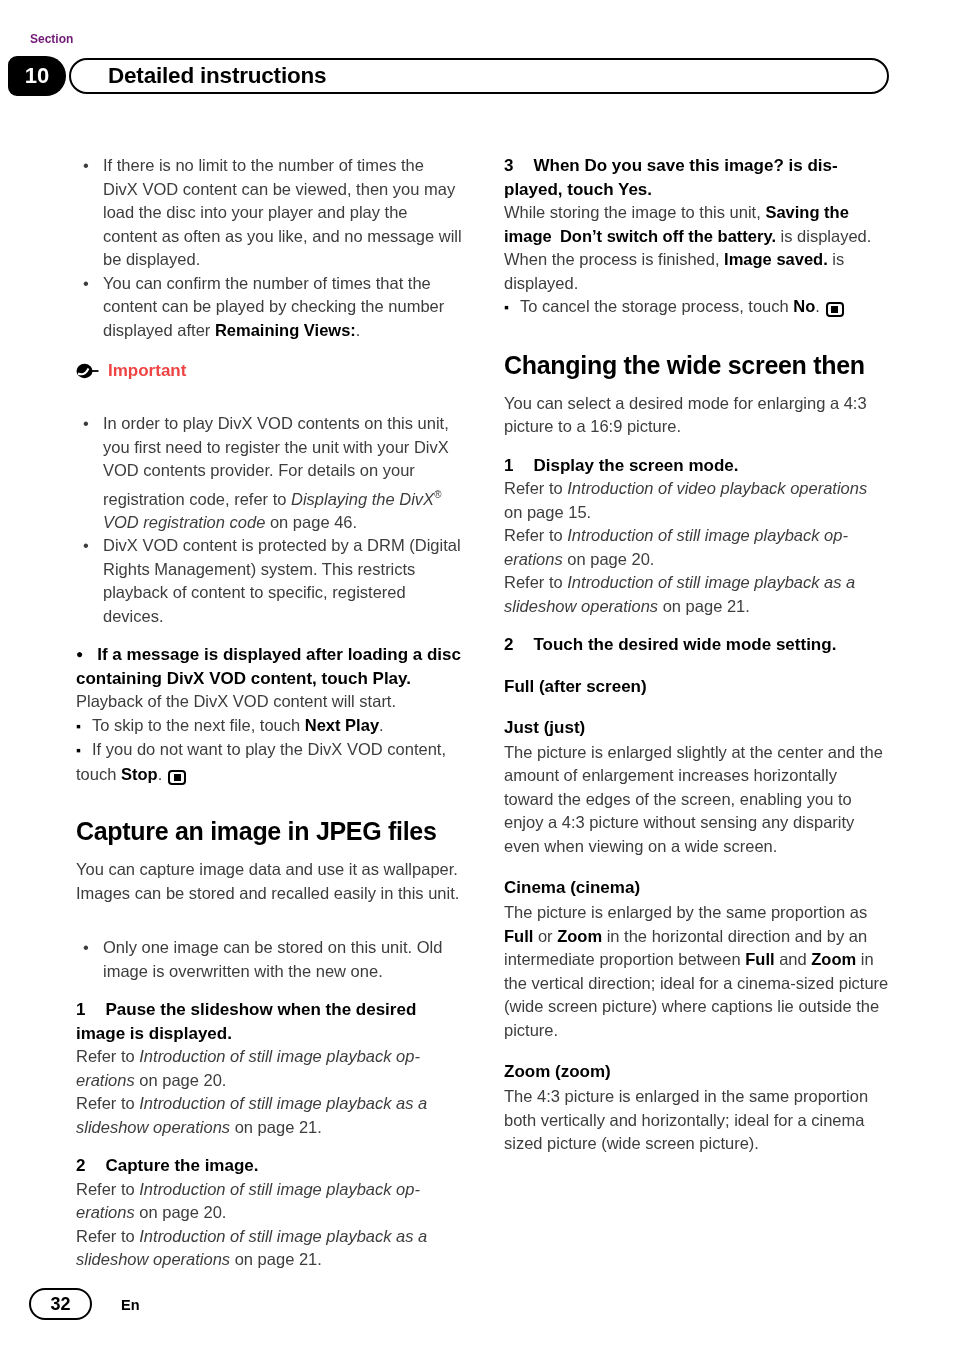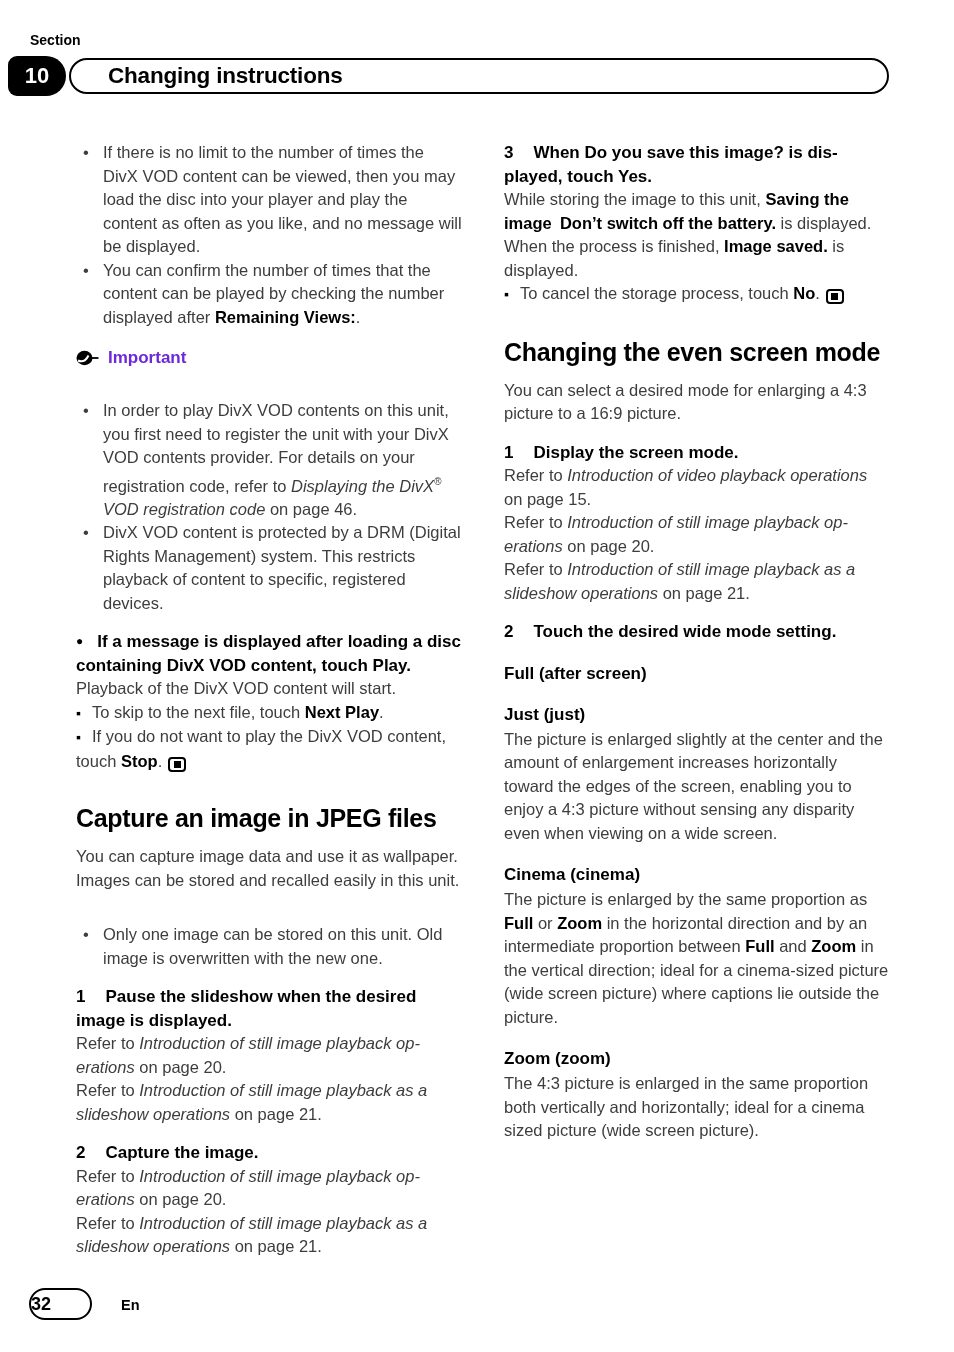--- a/index.html
+++ b/index.html
@@ -5,56 +5,56 @@
   * { margin:0; padding:0; box-sizing:border-box; }
   html,body { background:#e8e8e8; }
   body { font-family:"Liberation Sans", sans-serif; }
   .page {
     position:relative; width:954px; height:1352px; background:#ffffff;
     margin:0 auto; overflow:hidden; color:#3d3d3d;
   }
   
   .section-label {
     position:absolute; left:30px; top:32px;
-    font-size:14px; font-weight:700; color:#000000;
+    font-size:12px; font-weight:700; color:#701a75;
   }
   .section-badge {
     position:absolute; left:8px; top:56px; width:58px; height:40px;
     background:#000; border-radius:9px 20px 20px 9px;
     display:flex; align-items:center; justify-content:center;
     color:#fff; font-size:22px; font-weight:700;
   }
   .title-pill {
     position:absolute; left:69px; top:58px; width:820px; height:36px;
     border:2.5px solid #000; border-radius:18px; background:#fff;
     display:flex; align-items:center; padding-left:37px;
     font-size:22.5px; font-weight:700; color:#000; letter-spacing:-0.2px;
   }
   
   .columns {
-    position:absolute; left:76px; top:141px; width:814px;
+    position:absolute; left:76px; top:154px; width:814px;
     display:flex; gap:42px;
   }
   .col { width:386px; }
   .col > :first-child { margin-top:0; }
 
   p, li { font-size:16.5px; line-height:23.5px; }
   .bold, b { font-weight:700; color:#000; }
   .ital { font-style:italic; }
   sup { font-size:10px; }
 
   .para { color:#3d3d3d; }
 
   ul.bullets { list-style:none;margin-top:31px; }
   ul.bullets li { position:relative; padding-left:27px; color:#3d3d3d; }
   ul.bullets li::before { content:"\2022"; position:absolute; left:7px; top:0; color:#3d3d3d; }
 
   .note { margin-top:19px; }
   .note-head { display:flex; align-items:center; gap:9px; margin-bottom:1px; }
-  .note-head .note-label { font-size:17px; font-weight:700; color:#6d28d9; }
+  .note-head .note-label { font-size:17px; font-weight:700; color:#ef4444; }
 
   .action { margin-top:15px; font-weight:700; color:#000; font-size:17px; line-height:23.5px; }
   .action .dot { font-size:12px; margin-right:14px; vertical-align:2px; }
 
   .step { margin-top:15px; font-weight:700; color:#000; font-size:17px; line-height:23.5px; }
   .step .num { margin-right:20px; }
 
   .sub { color:#3d3d3d; }
   .sub .sq { font-size:14px; margin-right:11px; color:#000; }
 
@@ -70,39 +70,39 @@
     margin-left:6px; vertical-align:-1px;
   }
   .eos .eos-in { width:7px; height:7px; background:#000; }
 
   .imp-icon { display:inline-flex; }
 
   
   .footer-pill {
     position:absolute; left:29px; top:1288px; width:63px; height:32px;
     border:2.5px solid #000; border-radius:16px; background:#fff;
-    display:flex; align-items:center; 
+    display:flex; align-items:center; justify-content:center;
     font-size:18px; font-weight:700; color:#000;
   }
   .footer-lang {
     position:absolute; left:121px; top:1297px;
     font-size:14.5px; font-weight:700; color:#000;
   }
 </style>
 </head>
 <body>
 
 <div class="page">
 
   <div class="section-label">Section</div>
   <div class="section-badge">
     <span>10</span>
   </div>
   <div class="title-pill">
-    <span>Changing instructions</span>
+    <span>Detailed instructions</span>
   </div>
 
   <div class="columns">
     <div class="col">
         <ul class="bullets">
           <li><span>If there is no limit to the number of times the DivX VOD content can be viewed, then you may load the disc into your player and play the content as often as you like, and no message will be displayed.</span></li>
           <li><span>You can confirm the number of times that the content can be played by checking the number displayed after </span><span class="bold">Remaining Views:</span><span>.</span></li>
         </ul>
         <div class="note">
           <div class="note-head">
@@ -137,21 +137,21 @@
         <p class="step"><span class="num">2</span><span class="bold">Capture the image.</span></p>
         <p class="para"><span>Refer to </span><span class="ital">Introduction of still image playback op­erations</span><span> on page 20.</span></p>
         <p class="para"><span>Refer to </span><span class="ital">Introduction of still image playback as a slideshow operations</span><span> on page 21.</span></p>
       </div>
     <div class="col">
         <p class="step"><span class="num">3</span><span class="bold">When Do you save this image? is dis­played, touch Yes.</span></p>
         <p class="para"><span>While storing the image to this unit, </span><span class="bold">Saving the image Don’t switch off the battery.</span><span> is displayed. When the process is finished, </span><span class="bold">Image saved.</span><span> is displayed.</span></p>
         <p class="sub"><span class="sq">▪</span><span>To cancel the storage process, touch </span><span class="bold">No</span><span>.</span><span class="eos">
             <span class="eos-in"></span>
           </span></p>
-        <div class="doc-h1"><span>Changing the even screen mode</span></div>
+        <div class="doc-h1"><span>Changing the wide screen then</span></div>
         <p class="para"><span>You can select a desired mode for enlarging a 4:3 picture to a 16:9 picture.</span></p>
         <p class="step"><span class="num">1</span><span class="bold">Display the screen mode.</span></p>
         <p class="para"><span>Refer to </span><span class="ital">Introduction of video playback opera­tions</span><span> on page 15.</span></p>
         <p class="para"><span>Refer to </span><span class="ital">Introduction of still image playback op­erations</span><span> on page 20.</span></p>
         <p class="para"><span>Refer to </span><span class="ital">Introduction of still image playback as a slideshow operations</span><span> on page 21.</span></p>
         <p class="step"><span class="num">2</span><span class="bold">Touch the desired wide mode setting.</span></p>
         <div class="doc-h3"><span>Full (after screen)</span></div>
         <div class="doc-h3"><span>Just (just)</span></div>
         <p class="para"><span>The picture is enlarged slightly at the center and the amount of enlargement increases horizontally toward the edges of the screen, enabling you to enjoy a 4:3 picture without sensing any disparity even when viewing on a wide screen.</span></p>
         <div class="doc-h3"><span>Cinema (cinema)</span></div>

